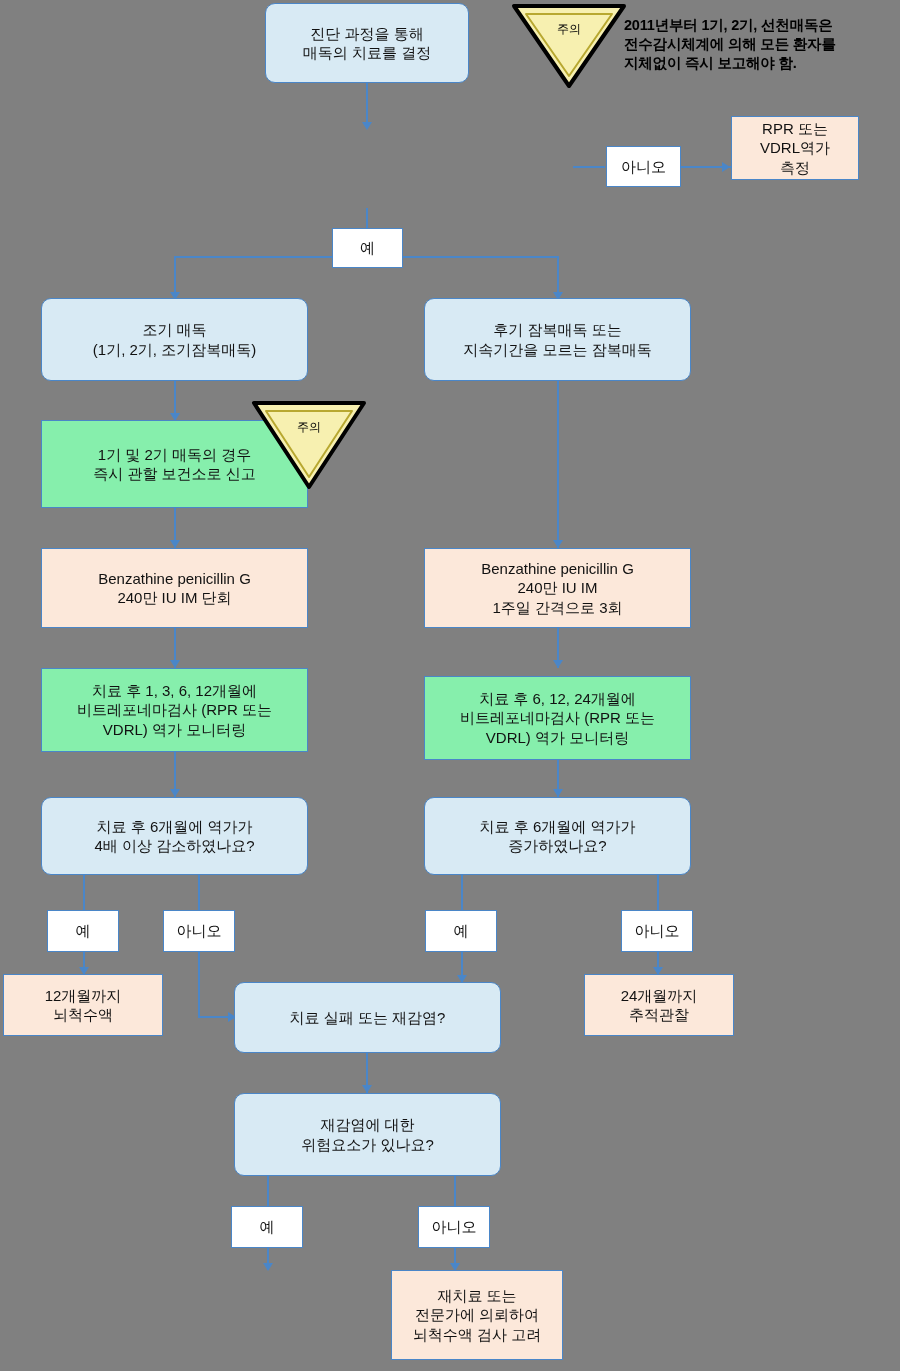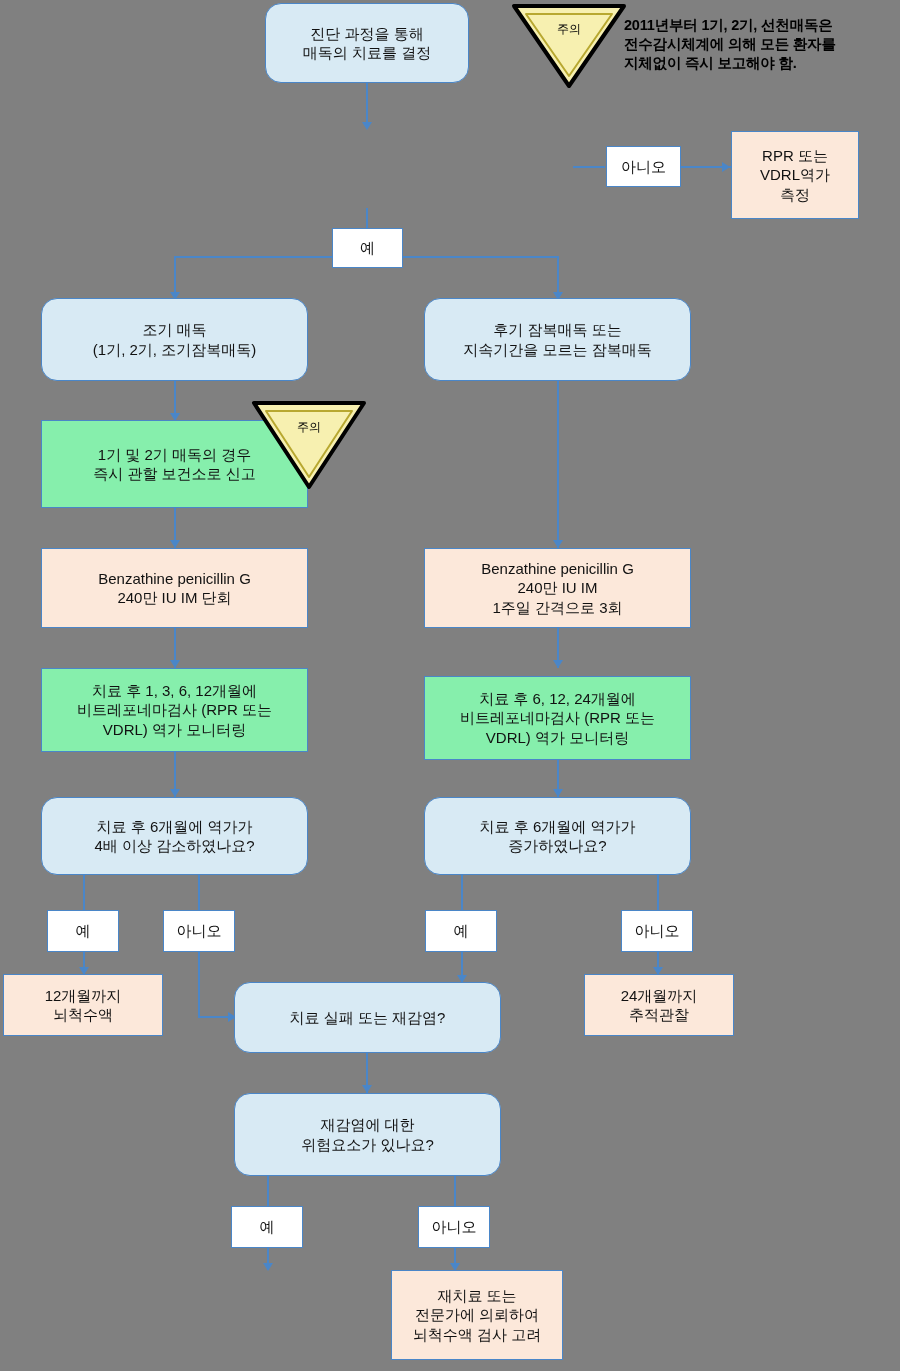--- a/index.html
+++ b/index.html
@@ -23,21 +23,21 @@
     line-height: 1.30;
     font-size: 15px;
     color: #111;
     padding: 2px 6px;
     white-space: pre-line;
     z-index: 5;
   }
   .blue {
     background: #d8eaf4;
     border: 1.5px solid #4a86c8;
-    border-radius: 16px;
+    border-radius: 10px;
   }
   .peach {
     background: #fce8da;
     border: 1.5px solid #4a86c8;
     border-radius: 0;
   }
   .ivory {
     background: #86efac;
     border: 1.5px solid #4a86c8;
     border-radius: 0;
@@ -166,21 +166,21 @@
   <div class="vline" style="left:454px; top:1176px; height:30px;"></div>
   <div class="vline" style="left:454px; top:1248px; height:22px;"></div>
   <div class="arrow-down" style="left:450px; top:1263px;"></div>
 
   <div class="node blue" style="left:265px; top:3px; width:204px; height:80px;">진단 과정을 통해
 매독의 치료를 결정</div>
 
 
   <div class="node white-label" style="left:606px; top:146px; width:75px; height:41px;">아니오</div>
 
-  <div class="node peach" style="left:731px; top:131px; width:128px; height:88px;">RPR 또는
+  <div class="node peach" style="left:731px; top:116px; width:128px; height:64px;">RPR 또는
 VDRL역가
 측정</div>
 
   <div class="node white-label" style="left:332px; top:228px; width:71px; height:40px;">예</div>
 
   <div class="node blue" style="left:41px; top:298px; width:267px; height:83px;">조기 매독
 (1기, 2기, 조기잠복매독)</div>
 
   <div class="node blue" style="left:424px; top:298px; width:267px; height:83px;">후기 잠복매독 또는
 지속기간을 모르는 잠복매독</div>

